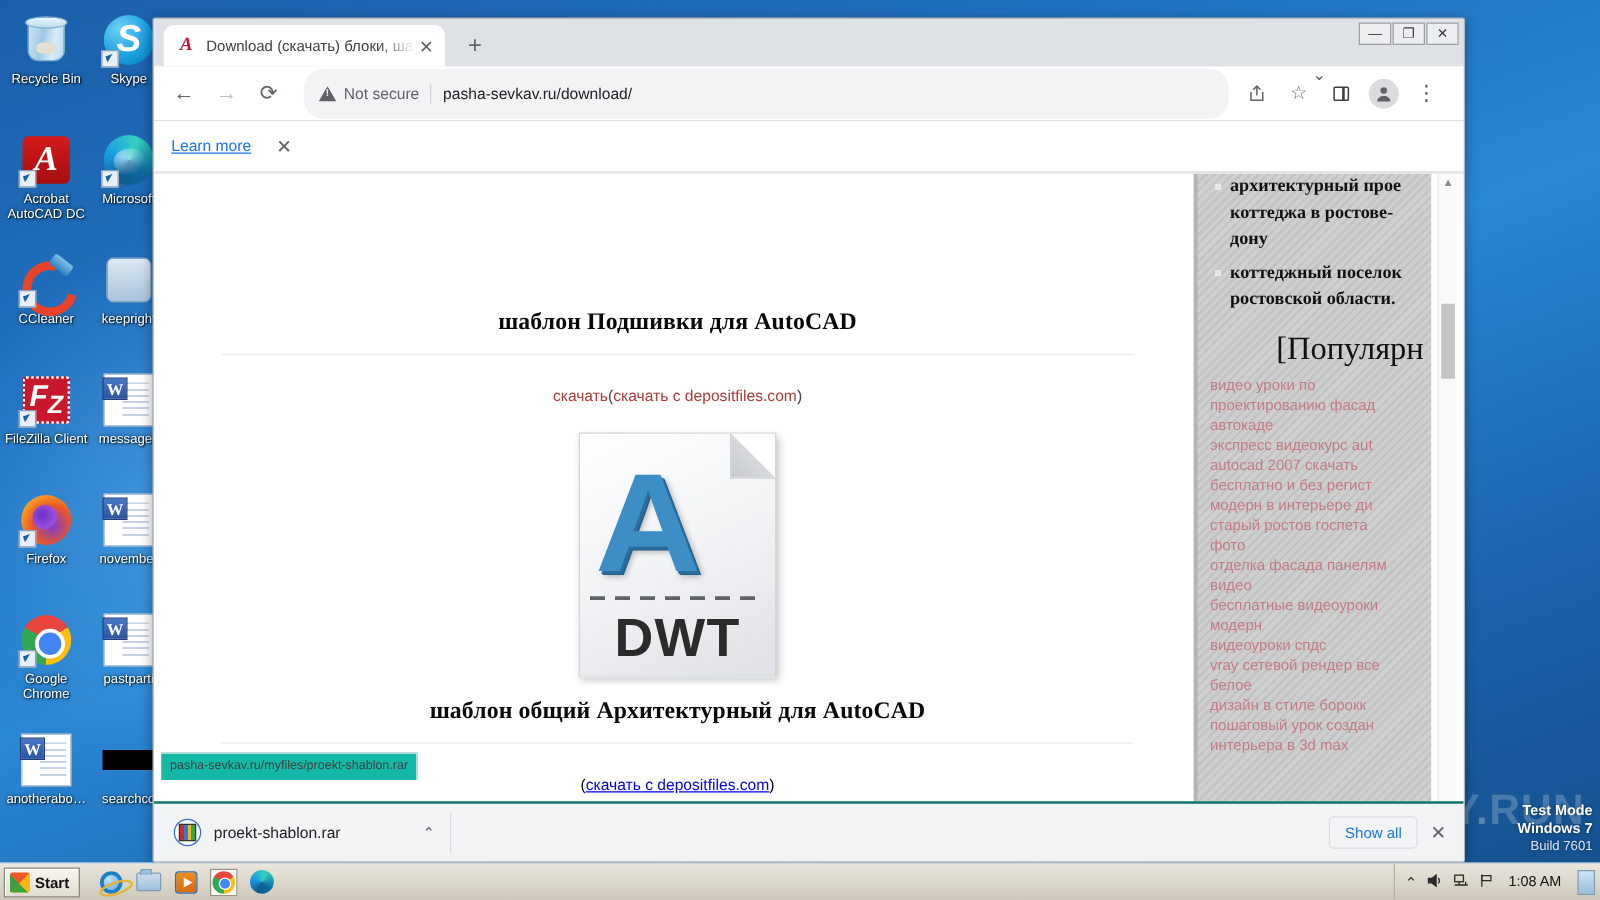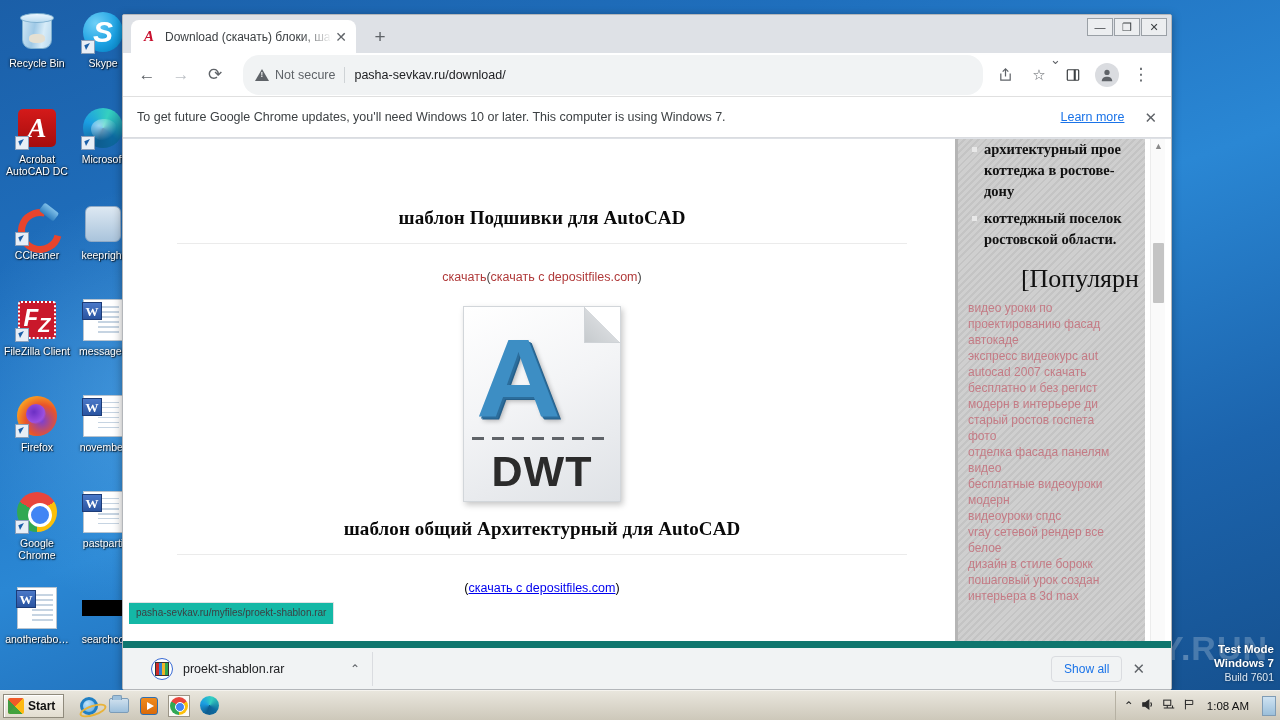--- a/index.html
+++ b/index.html
@@ -281,21 +281,21 @@
   .viewport {
     position: absolute; left: 0; right: 0; top: 124px; bottom: 0;
     background: #fff; overflow: hidden;
   }
   .page {
     position: absolute; left: 6px; right: 26px; top: 0; bottom: 0;
     background: #fff; display: flex;
   }
   .page-main {
     flex: 1 1 auto; position: relative; background: #fff;
-    padding-top: 68px; text-align: center;
+    padding-top: 108px; text-align: center;
   }
   .h-title {
     font-family: "Liberation Serif", serif;
     font-weight: bold; font-size: 19px; color: #0a0a0a;
     letter-spacing: 0.1px;
   }
   .hr-soft { height: 1px; background: #ebebeb; margin: 14px 48px 0 48px; }
   .dl-line { margin-top: 26px; font-size: 12.5px; }
   .dl-line a { color: #b03a3a; text-decoration: none; }
   .dl-line .paren { color: #444; }
@@ -388,22 +388,22 @@
     max-width: 350px; padding: 3px 7px 4px 7px;
     background: #14b8a6; color: #3c4043;
     font-size: 10px; line-height: 14px;
     border-top: 1px solid #e0e2e4; border-right: 1px solid #e0e2e4;
     white-space: nowrap;
   }
 
   
   .shelf {
     position: absolute; left: 0; right: 0; bottom: 0; height: 48px;
-    background: #f1f3f4; border-top: 7px solid #0f766e;
-    display: flex; align-items: center; padding: 0 20px;
+    background: #f1f3f4; border-top: 2px solid #0f766e;
+    display: flex; align-items: center; padding: 0 8px;
   }
   .dl-item {
     display: flex; align-items: center;
     height: 34px; padding: 0 4px 0 8px;
     min-width: 230px;
     border-right: 1px solid #dadce0;
   }
   .rar-icon {
     width: 22px; height: 22px; border-radius: 50%;
     border: 1.5px solid #3a6bd4;
@@ -708,21 +708,20 @@
         <svg width="14" height="14" viewBox="0 0 16 16" fill="#5f6368">
           <circle cx="8" cy="5" r="3"></circle>
             <path d="M2 15c0-3.3 2.7-5 6-5s6 1.7 6 5z"></path>
         </svg>
       </div>
     </div>
     <div class="tbtn">⋮</div>
   </div>
 
   <div class="infobar">
-    <div class="msg">To get future Google Chrome updates, you'll need Windows 10 or later. This computer is using Windows 7.</div>
     <a class="learn" href="#">Learn more</a>
     <div class="xbtn">✕</div>
   </div>
 
   <div class="viewport">
     <div class="page">
 
       <div class="page-main">
         <div class="h-title">шаблон Подшивки для AutoCAD</div>
         <div class="hr-soft"></div>

